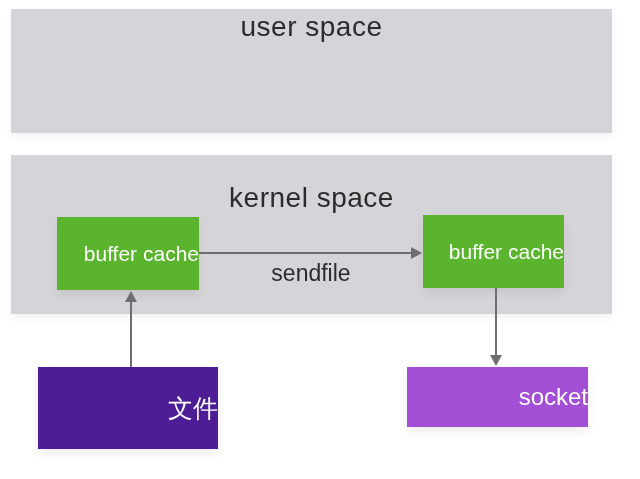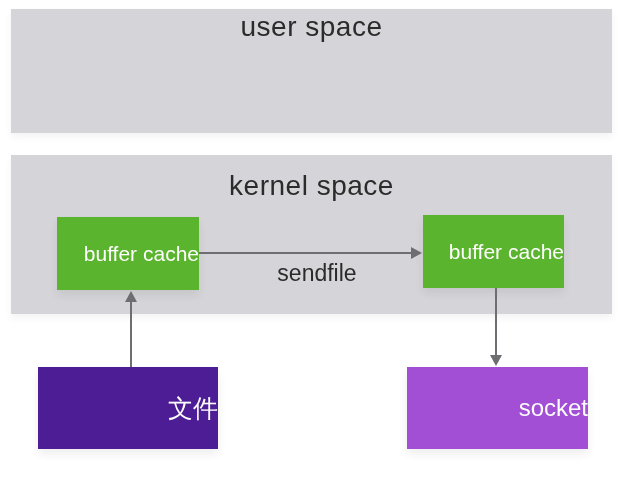--- a/index.html
+++ b/index.html
@@ -18,39 +18,39 @@
   }
   .region-user{left:11px;top:9px;width:601px;height:124px;}
   .region-kernel{left:11px;top:155px;width:601px;height:159px;}
   .region-title{
     display:block;
     padding-top:2px;
     font-size:28px;
     color:#2b2b2c;
     letter-spacing:0.5px;
   }
-  .region-kernel .region-title{padding-top:15px;}
+  .region-kernel .region-title{padding-top:27px;}
   .node{
     position:absolute;
     display:flex;align-items:center;justify-content:flex-end;
     color:#fdfdfd;
     box-shadow:0 5px 9px rgba(0,0,0,0.07);
   }
   .node-bc{background:#5bb42d;font-size:21px;}
   .node-bc-left{left:57px;top:217px;width:142px;height:73px;}
   .node-bc-right{left:423px;top:215px;width:141px;height:73px;}
   .node-file{left:38px;top:367px;width:180px;height:82px;background:#4c1d95;font-size:25px;}
-  .node-socket{left:407px;top:367px;width:181px;height:82px;background:#a24fd5;font-size:24px;}
+  .node-socket{left:407px;top:367px;width:181px;height:60px;background:#a24fd5;font-size:24px;}
   .arrow{position:absolute;display:block;}
   .arrow-sendfile{left:199px;top:245px;}
   .arrow-up{left:123px;top:290px;}
   .arrow-down{left:488px;top:288px;}
   .edge-label{
     position:absolute;
-    left:205px;top:260px;width:224px;
+    left:199px;top:260px;width:224px;
     text-align:center;
     font-size:23px;color:#2b2b2c;
   }
   .arrow line{stroke:#6e6e72;stroke-width:2;}
   .arrow polygon{fill:#6e6e72;}
 </style>
 </head>
 <body>
 
 <div class="canvas">

